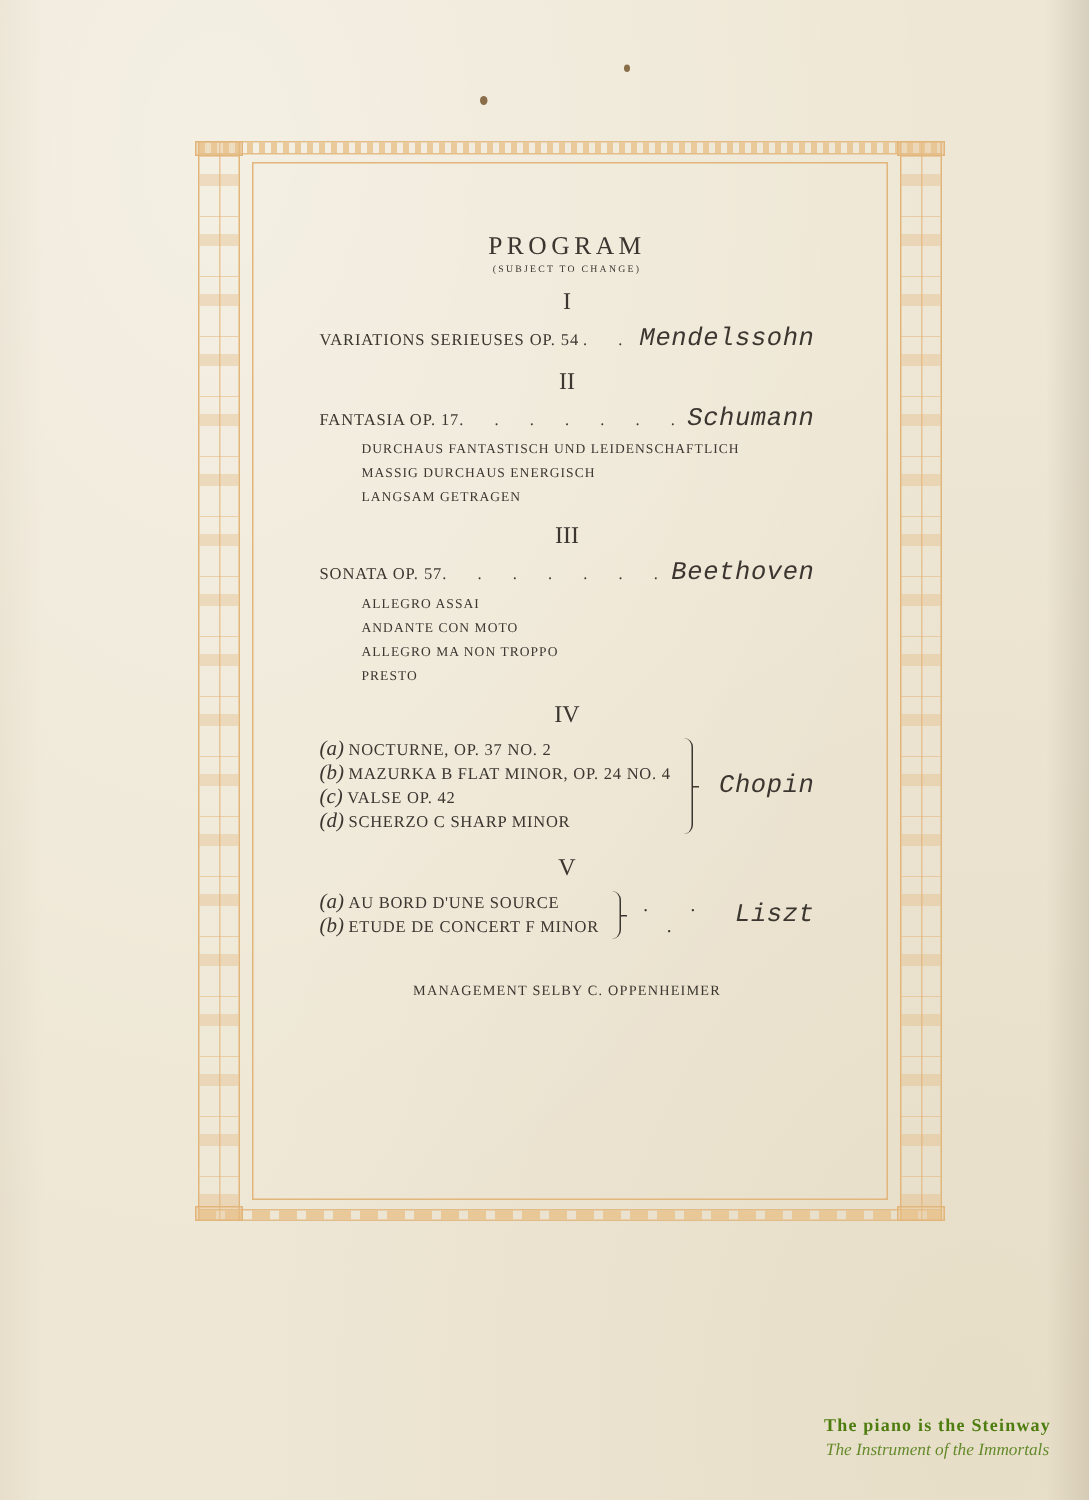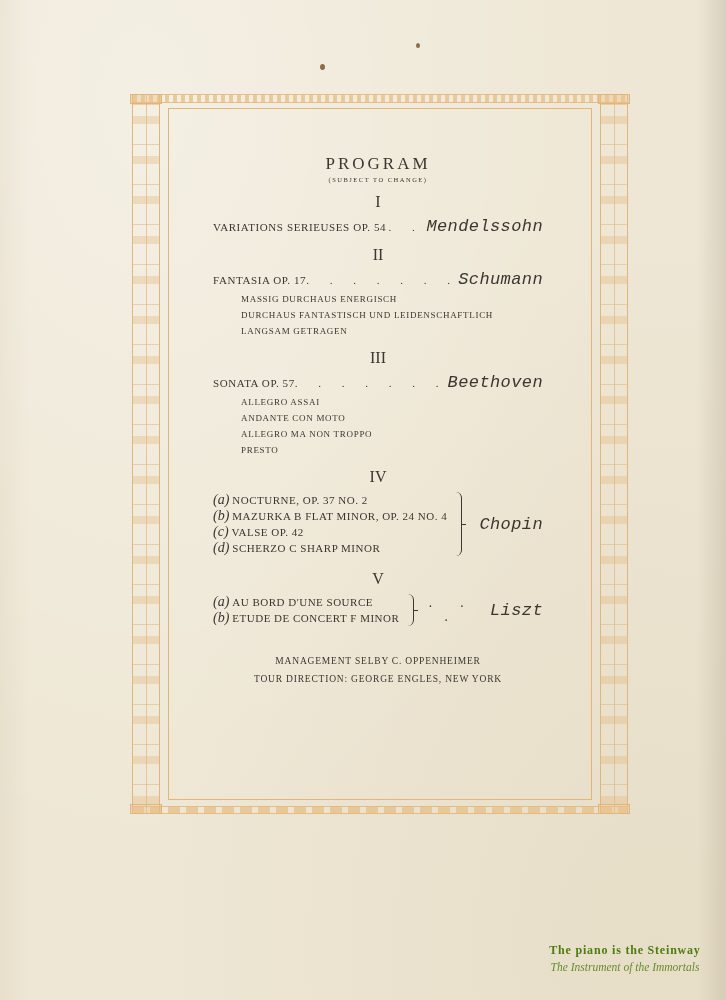--- a/index.html
+++ b/index.html
@@ -152,22 +152,22 @@
   </div>
 
   <div>
     <div class="roman">II</div>
     <div class="work">
       <span>FANTASIA OP. 17</span>
       <span class="dots">. . . . . . .</span>
       <span class="composer">Schumann</span>
     </div>
     <div class="mvts">
+      <div class="mvt">DURCHAUS FANTASTISCH UND LEIDENSCHAFTLICH</div>
       <div class="mvt">MASSIG DURCHAUS ENERGISCH</div>
-      <div class="mvt">DURCHAUS FANTASTISCH UND LEIDENSCHAFTLICH</div>
       <div class="mvt">LANGSAM GETRAGEN</div>
     </div>
   </div>
 
   <div>
     <div class="roman">III</div>
     <div class="work">
       <span>SONATA OP. 57</span>
       <span class="dots">. . . . . . . . .</span>
       <span class="composer">Beethoven</span>
@@ -206,20 +206,19 @@
       <div class="brace"></div>
       <div class="trail">
         <span class="dots">. . .</span>
         <span class="composer">Liszt</span>
       </div>
     </div>
   </div>
 
   <div class="management">
     <div>MANAGEMENT SELBY C. OPPENHEIMER</div>
-    <div>TOUR DIRECTION: GEORGE ENGLES, NEW YORK</div>
   </div>
 </div>
 
 <div class="ad">
   <div class="l1">The piano is the Steinway</div>
   <div class="l2">The Instrument of the Immortals</div>
 </div>
 
 </body></html>

